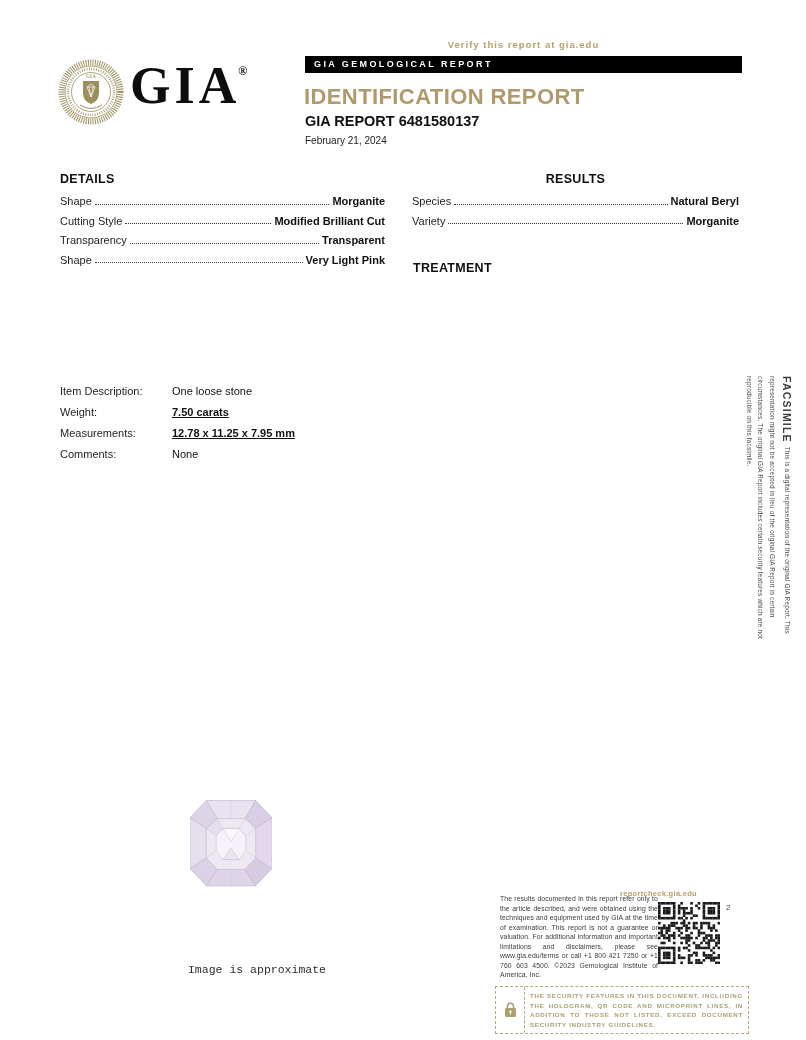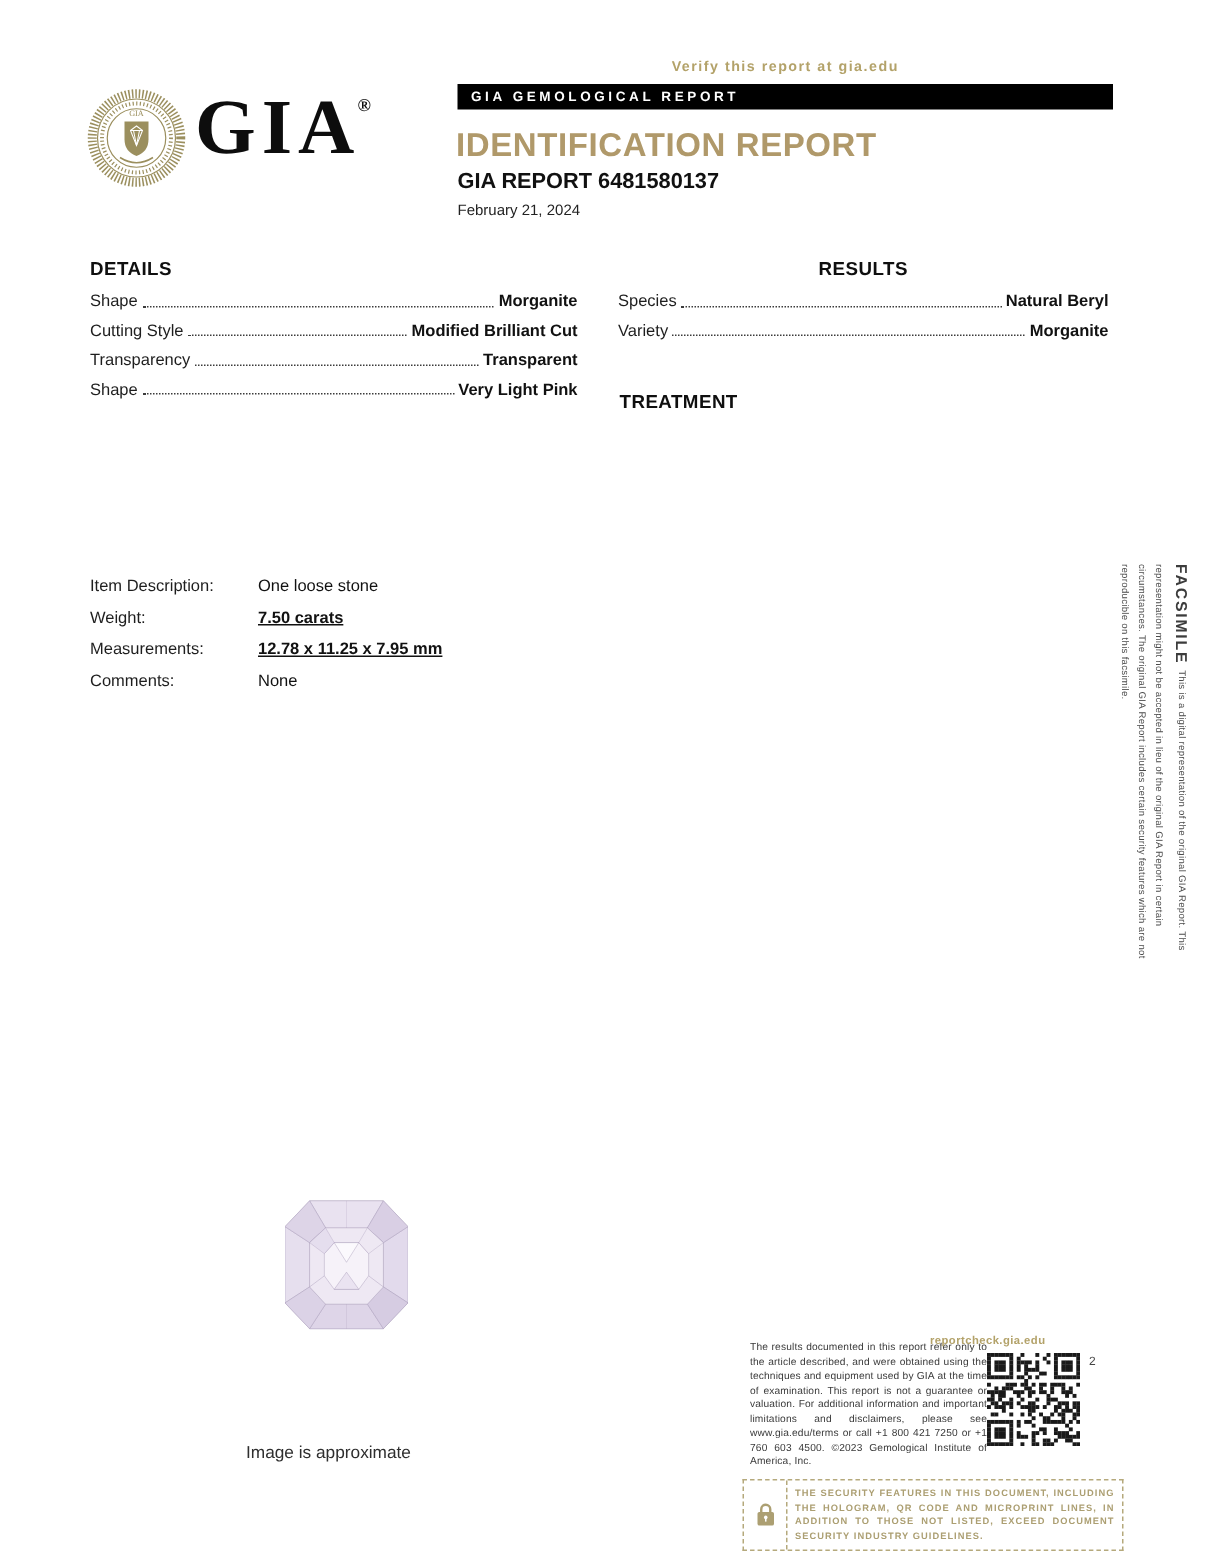--- a/index.html
+++ b/index.html
@@ -40,22 +40,22 @@
   .item .ival.b{font-weight:bold;text-decoration:underline;}
 
   
   .facsimile{position:absolute;left:744px;top:376px;height:288px;width:52px;
           writing-mode:vertical-rl;font-size:6.4px;line-height:1.75;color:#4a4a4a;
           letter-spacing:0.2px;}
   .facsimile .ft{font-size:10.5px;font-weight:bold;letter-spacing:1.2px;color:#3c3c3c;}
 
   
   .gem{position:absolute;left:190px;top:799px;width:82px;height:90px;}
-  .caption{position:absolute;left:124px;top:963px;width:190px;text-align:center;
-          font-size:11.5px;color:#2e2e2e;}
+  .caption{position:absolute;left:136px;top:963px;width:190px;text-align:right;
+          font-size:11.5px;color:#2e2e2e;font-family:Liberation Mono, monospace;}
 
   
   .disclaimer{position:absolute;left:500px;top:894px;width:158px;font-size:6.8px;
           line-height:1.4;text-align:justify;color:#3a3a3a;letter-spacing:0.1px;}
   .qr-label{position:absolute;left:620px;top:889px;width:100px;text-align:left;
           font-size:7.5px;font-weight:bold;color:#b3a269;letter-spacing:0.3px;}
   .qr{position:absolute;left:658px;top:902px;width:62px;height:62px;}
   .qr svg{display:block;}
   .qr-page{position:absolute;left:726px;top:903px;font-size:8px;color:#444;}
 

